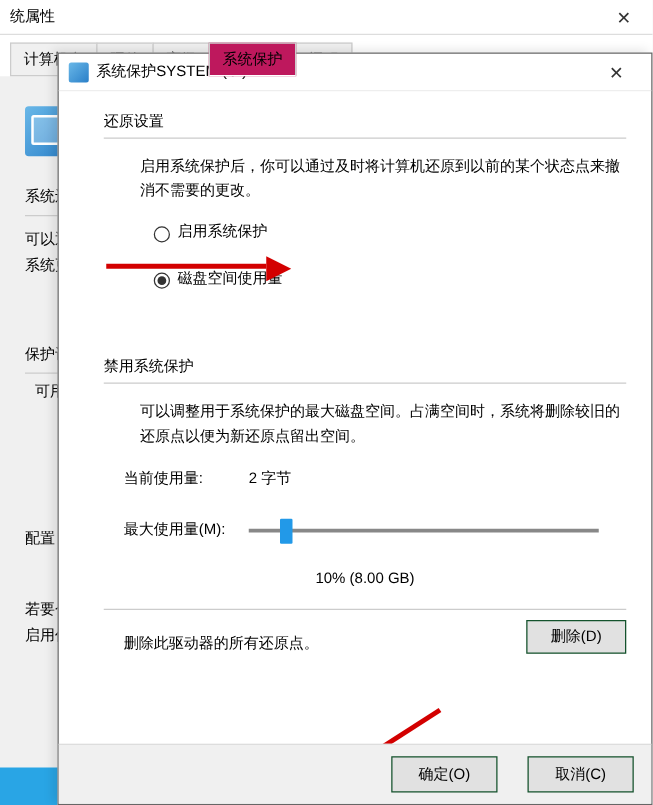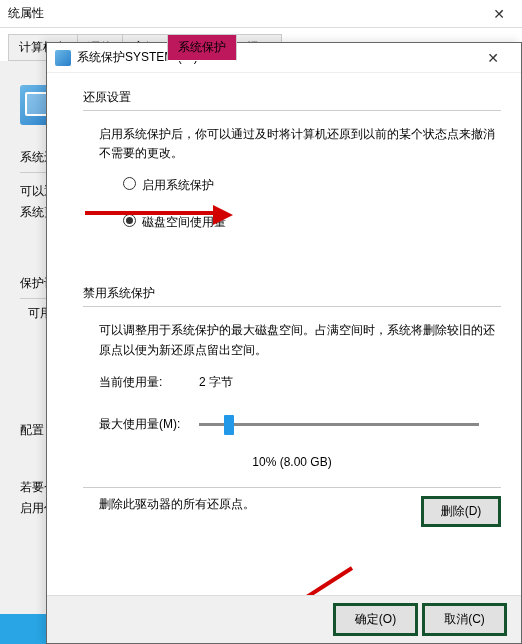--- a/index.html
+++ b/index.html
@@ -152,29 +152,30 @@
     .section-header {
       margin-top: 6px;
       margin-bottom: 4px;
     }
     .section-line {
       border: none;
       border-top: 1px solid #ccc;
       margin: 2px 0 14px 0;
     }
     .section-desc {
-      margin: 0 0 14px 16px;
+      margin: 0 0 14px 29px;
       line-height: 1.6;
+      font-family: Liberation Mono, monospace;
     }
     .radio-group {
       margin-left: 40px;
     }
     .radio-item {
       display: flex;
-      align-items: flex-start;
+      align-items: flex-end;
       margin-bottom: 20px;
       cursor: pointer;
       position: relative;
     }
     .radio-circle {
       width: 13px;
       height: 13px;
       border: 1px solid #333;
       border-radius: 50%;
       margin-right: 6px;
@@ -198,21 +199,21 @@
     }
     .arrow2 {
       position: absolute;
       left: 220px;
       top: 520px;
       pointer-events: none;
     }
     .usage-row {
       display: flex;
       margin: 14px 0 14px 16px;
-      align-items: center;
+      align-items: flex-start;
     }
     .usage-label {
       width: 100px;
     }
     .slider-wrap {
       flex: 1;
       position: relative;
       height: 20px;
       display: flex;
       align-items: center;
@@ -232,48 +233,48 @@
       left: 25px;
       border-radius: 1px;
     }
     .slider-value {
       text-align: center;
       margin-top: 20px;
       margin-bottom: 18px;
     }
     .delete-row {
       display: flex;
-      align-items: flex-start;
+      align-items: flex-end;
       margin-left: 16px;
       margin-top: 6px;
     }
     .delete-row .txt {
       flex: 1;
     }
     .btn {
       min-width: 80px;
       padding: 4px 10px;
       background: #e1e1e1;
-      border: 3px solid #14532d;
+      border: 1px solid #14532d;
       cursor: pointer;
       text-align: center;
     }
     .dlg-footer {
       position: absolute;
       bottom: 0;
       left: 0;
       right: 0;
       height: 48px;
       background: #f0f0f0;
       border-top: 1px solid #ddd;
       display: flex;
       align-items: center;
       justify-content: flex-end;
       padding: 0 14px;
-      gap: 4px;
+      gap: 24px;
     }
     .dlg-footer .btn {
       min-width: 85px;
       padding: 5px 10px;
     }
   </style>
 </head>
 <body>
 
 <div class="parent-window">

